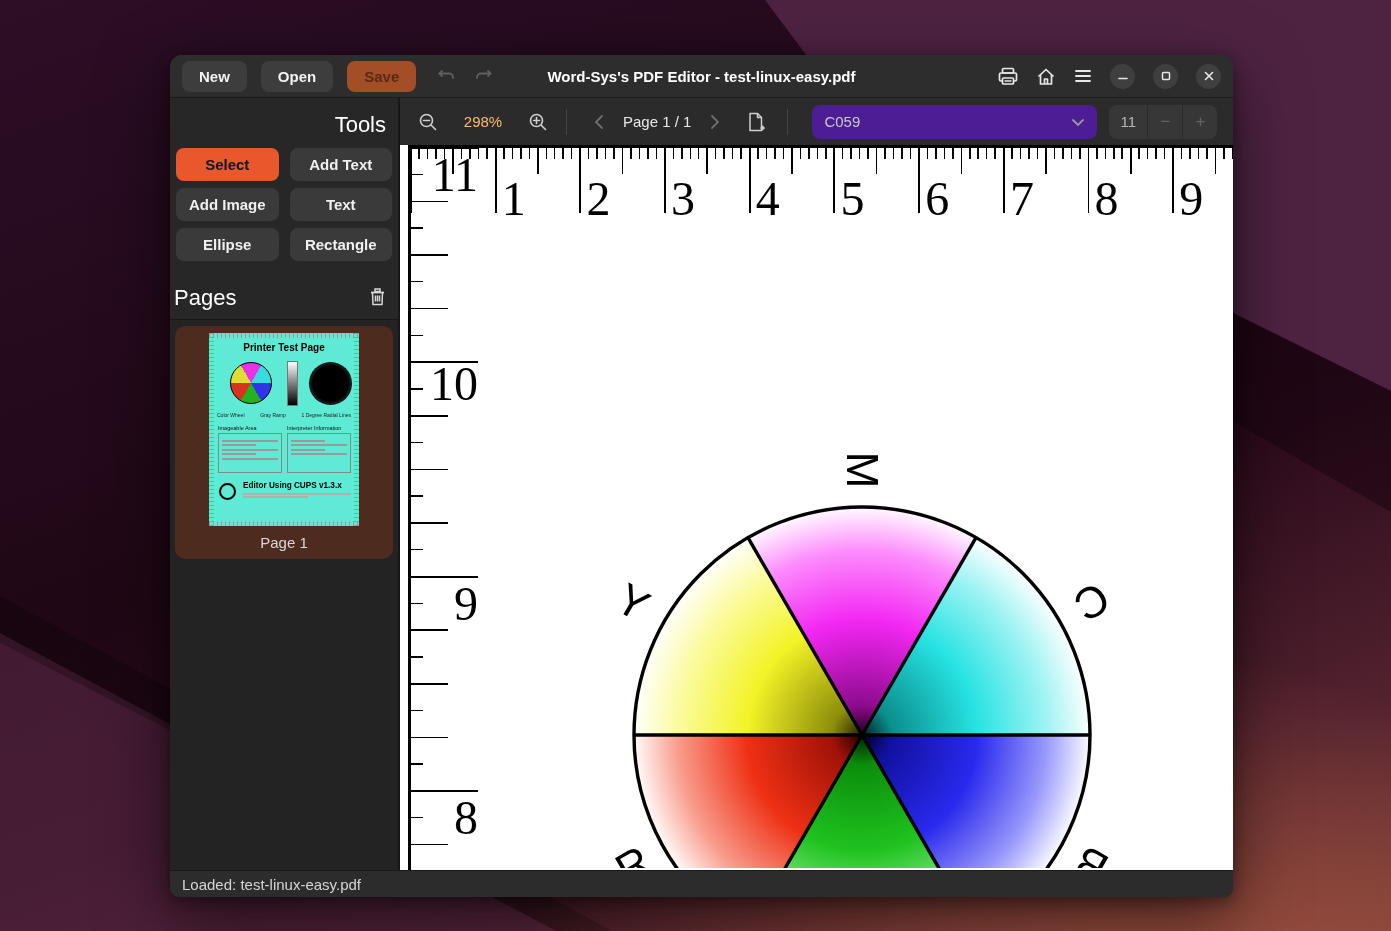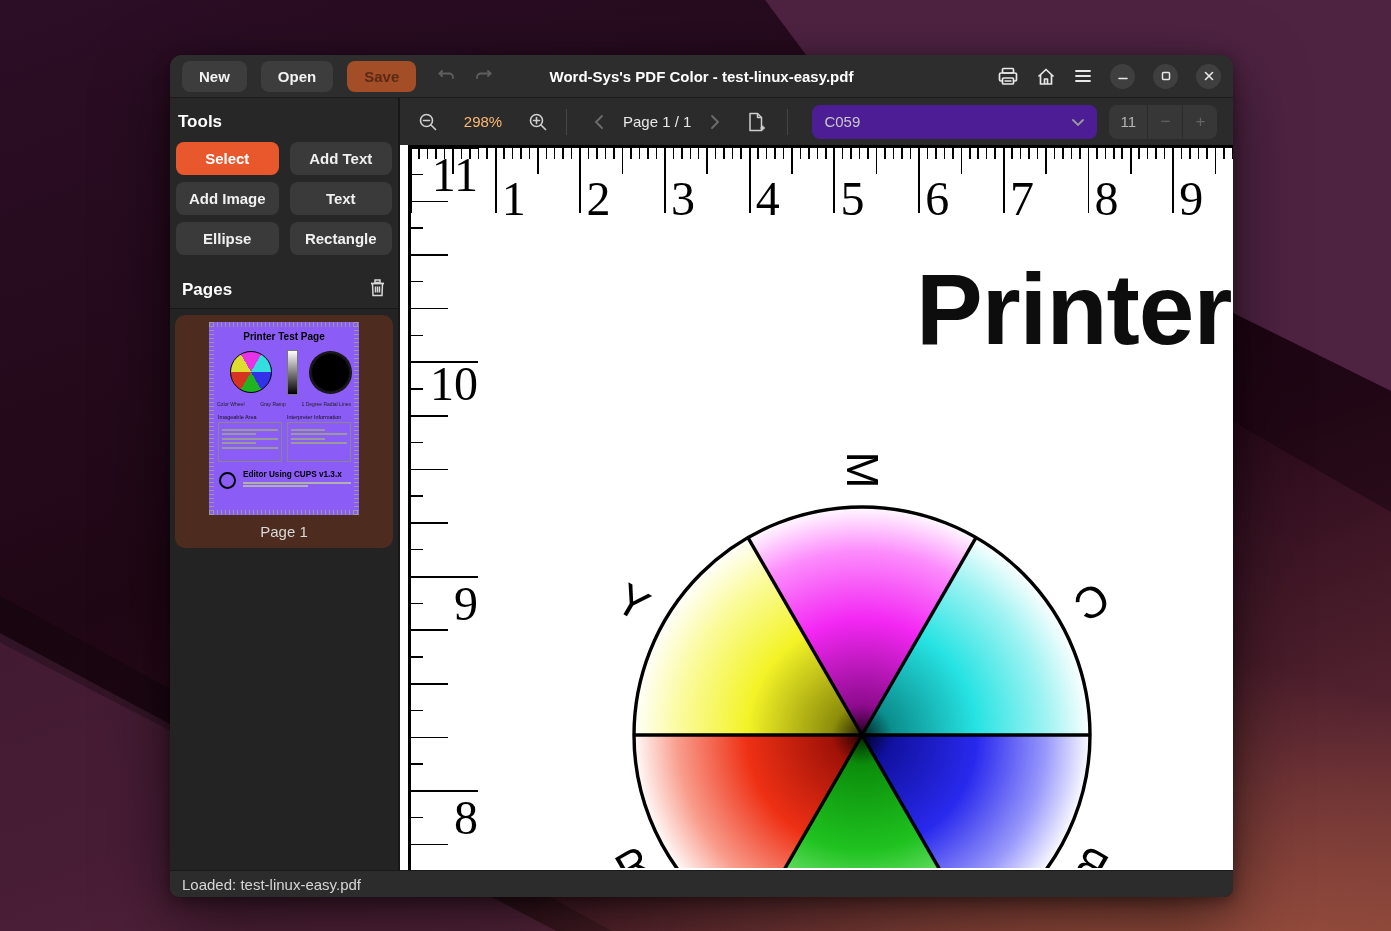--- a/index.html
+++ b/index.html
@@ -35,34 +35,34 @@
   .tb-icon { color:#e8e8e8; display:flex; align-items:center; }
   .circle-btn { width:25px; height:25px; border-radius:50%; background:#3f3f3f; border:none;
     color:#e8e8e8; display:flex; align-items:center; justify-content:center; cursor:pointer; }
 
   
   .body-row { flex:1; display:flex; min-height:0; }
 
   
   .sidebar { width:230px; flex:0 0 230px; background:#272727; border-right:2px solid #171717;
     display:flex; flex-direction:column; }
-  .side-header { font-size:17px; font-weight:700; color:#ffffff; padding:14px 12px 10px 8px; }
+  .side-header { font-size:22px; font-weight:400; color:#ffffff; padding:14px 12px 10px 8px;text-align:right; }
   .tool-grid { display:grid; grid-template-columns:1fr 1fr; gap:7px 11px; padding:0 6px; }
   .tool-btn { font:600 15px "Liberation Sans",sans-serif; color:#f0f0f0; background:#3a3a3a;
     border:none; border-radius:8px; height:33px; cursor:pointer; }
-  .tool-btn.active { background:#e8582c; color:#ffffff; }
-  .pages-row { display:flex; align-items:center; justify-content:space-between; padding:24px 12px 8px 12px; }
+  .tool-btn.active { background:#e8582c; color:#0f172a; }
+  .pages-row { display:flex; align-items:center; justify-content:space-between; padding:24px 12px 8px 4px; }
   .pages-row .side-header { padding:0; }
   .trash-btn { background:none; border:none; color:#d8d8d8; cursor:pointer; display:flex; }
   .pages-panel { flex:1; background:#232323; border-top:1px solid #181818; padding:6px 5px; }
   .page-card { background:#4d2b1f; border-radius:10px; padding:7px 0 8px; cursor:pointer; }
   .page-label { text-align:center; color:#d9d9d9; font-size:15px; margin-top:8px; }
 
   
-  .thumb { position:relative; width:150px; height:193px; margin:0 auto; background:#8b5cf6; overflow:hidden; }
+  .thumb { position:relative; width:150px; height:193px; margin:0 auto; background:#5eead4; overflow:hidden; }
   .thumb .edge { position:absolute; }
   .thumb .edge.h { left:0; right:0; height:5px; background:repeating-linear-gradient(to right,#9a9a9a 0 1px,transparent 1px 4px); }
   .thumb .edge.v { top:0; bottom:0; width:5px; background:repeating-linear-gradient(to bottom,#9a9a9a 0 1px,transparent 1px 4px); }
   .thumb-title { position:absolute; top:9px; left:0; right:0; text-align:center;
     font-size:10px; font-weight:700; color:#000; }
   .t-wheel { position:absolute; left:21px; top:29px; width:42px; height:42px; border-radius:50%;
     border:1px solid #000;
     background:conic-gradient(from -30deg,#e832e8 0 60deg,#35dede 0 120deg,#3232e8 0 180deg,#21b421 0 240deg,#d63420 0 300deg,#dede30 0 360deg); }
   .t-ramp { position:absolute; left:78px; top:28px; width:11px; height:45px;
     background:linear-gradient(to bottom,#ffffff,#000000); border:1px solid #777; }
@@ -148,21 +148,21 @@
               <path d="M1.5 7.5 H11 a4 4 0 0 1 4 4 v0.5"></path>
           </svg>
         </span>
         <span>
           <svg width="18" height="16" viewBox="0 0 18 16" fill="none" stroke="currentColor" stroke-width="1.8" stroke-linecap="round">
             <path d="M14 5 L16.5 7.5 L14 10"></path>
               <path d="M16.5 7.5 H7 a4 4 0 0 0 -4 4 v0.5"></path>
           </svg>
         </span>
       </div>
-      <div class="win-title">Word-Sys's PDF Color - test-linux-easy.pdf</div>
+      <div class="win-title">Word-Sys's PDF Editor - test-linux-easy.pdf</div>
       <div class="tb-right">
         <span class="tb-icon">
           <svg width="20" height="19" viewBox="0 0 20 19" fill="none" stroke="currentColor" stroke-width="1.7">
             <rect x="4.5" y="1.5" width="11" height="4.5" rx="1"></rect>
             <rect x="1.5" y="6" width="17" height="8" rx="1.5"></rect>
             <rect x="4.5" y="11" width="11" height="6" rx="1" fill="#2d2d2d"></rect>
             <line x1="6.5" y1="14" x2="13.5" y2="14"></line>
           </svg>
         </span>
         <span class="tb-icon">
@@ -354,21 +354,20 @@
               <span class="rnum" style="left: 694.6px; top: 30px;">8</span>
               <span class="rnum" style="left: 779.3px; top: 30px;">9</span>
             </div>
           <div id="rv-nums">
               <span class="rnum v" style="top: 6px;">11</span>
               <span class="rnum v" style="top: 215px;">10</span>
               <span class="rnum v" style="top: 434.8px;">9</span>
               <span class="rnum v" style="top: 649.2px;">8</span>
             </div>
 
-          <div class="pdf-heading">Printer</div>
 
           <svg class="wheel-svg" width="833" height="723" viewBox="0 0 833 723">
             <defs>
               <radialGradient id="gM" gradientUnits="userSpaceOnUse" cx="462" cy="590" r="230">
                 <stop offset="0" stop-color="#230021"></stop>
                   <stop offset="0.13" stop-color="#8d0b8d"></stop>
                   <stop offset="0.5" stop-color="#f327f3"></stop>
                   <stop offset="0.8" stop-color="#fc8cfc"></stop>
                   <stop offset="1" stop-color="#ffffff"></stop>
               </radialGradient>

